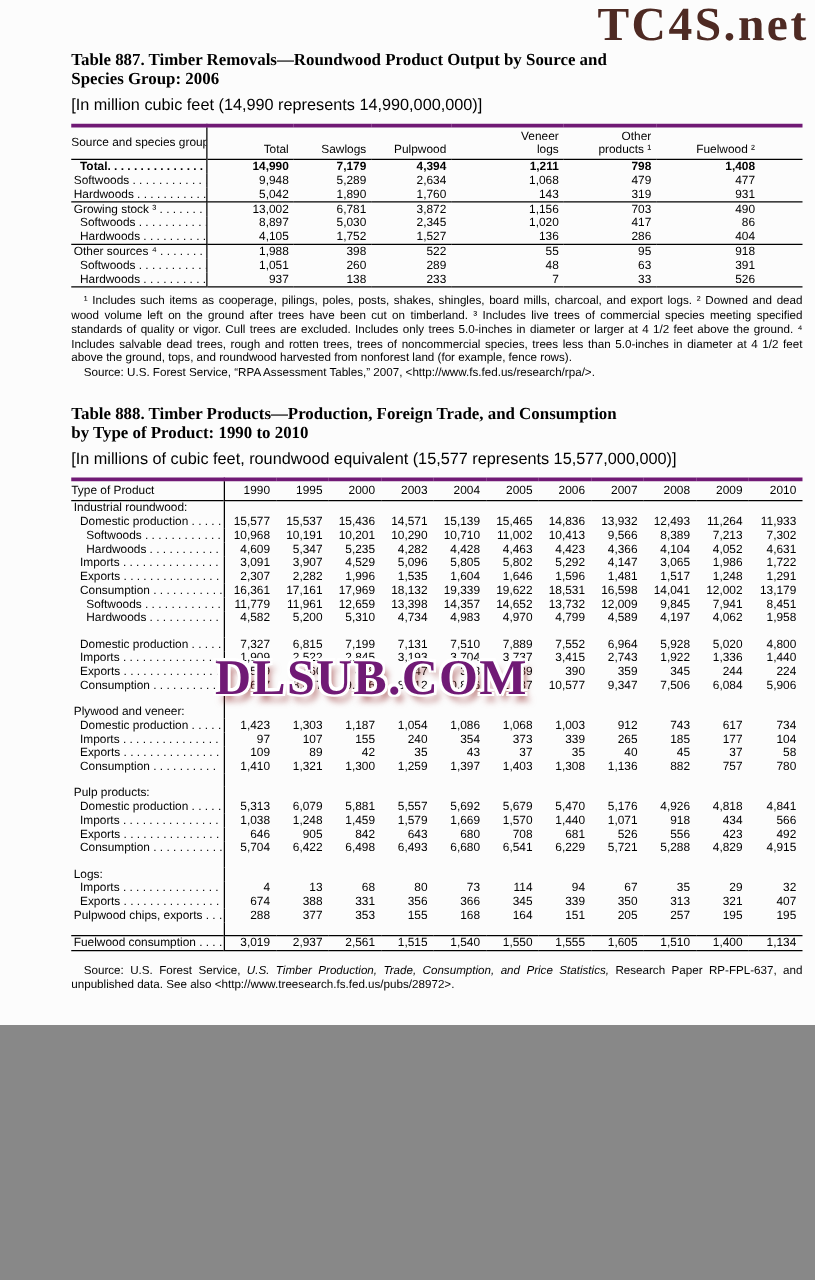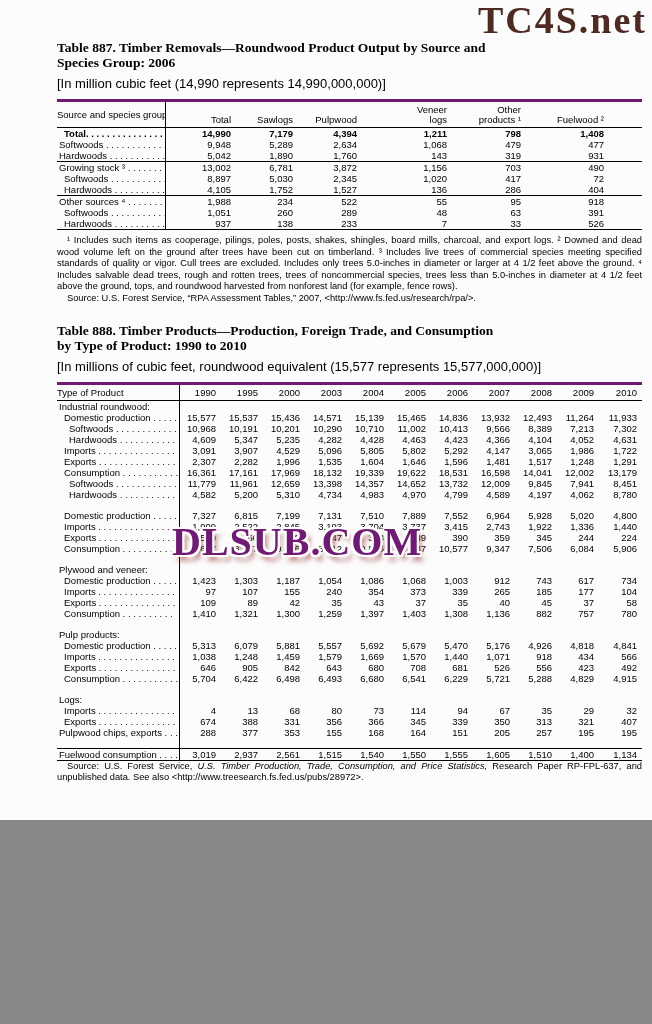--- a/index.html
+++ b/index.html
@@ -59,21 +59,21 @@
   .stat-table tr.spacer td { height: 10px; line-height: 10px; }
 
   .footnote {
     font-size: 9.3px;
     line-height: 11.6px;
     text-align: justify;
     text-indent: 10px;
     margin: 5px 0 0 0;
   }
   .source { margin-top: 0; }
-  .src888 { }
+  .src888 { margin-top: 10px; }
 
   .footer-chapter {
     position: absolute; top: 950px; right: 14px;
     font-family: "Liberation Serif", serif;
     font-size: 13px;
   }
   .footer-chapter .pg { padding-left: 8px; }
   .footer-bureau {
     position: absolute; top: 973px; left: 57px;
     font-size: 14px;
@@ -183,35 +183,35 @@
             <td class="num">703</td>
             <td class="num last">490</td>
           </tr>
           <tr>
             <td class="stub" style="padding-left: 7px;">Softwoods . . . . . . . . . . . .</td>
             <td class="num">8,897</td>
             <td class="num">5,030</td>
             <td class="num">2,345</td>
             <td class="num">1,020</td>
             <td class="num">417</td>
-            <td class="num last">72</td>
+            <td class="num last">86</td>
           </tr>
           <tr class="rb">
             <td class="stub" style="padding-left: 7px;">Hardwoods . . . . . . . . . . .</td>
             <td class="num">4,105</td>
             <td class="num">1,752</td>
             <td class="num">1,527</td>
             <td class="num">136</td>
             <td class="num">286</td>
             <td class="num last">404</td>
           </tr>
           <tr>
             <td class="stub" style="padding-left: 2px;">Other sources ⁴ . . . . . . . . .</td>
             <td class="num">1,988</td>
-            <td class="num">234</td>
+            <td class="num">398</td>
             <td class="num">522</td>
             <td class="num">55</td>
             <td class="num">95</td>
             <td class="num last">918</td>
           </tr>
           <tr>
             <td class="stub" style="padding-left: 7px;">Softwoods . . . . . . . . . . . .</td>
             <td class="num">1,051</td>
             <td class="num">260</td>
             <td class="num">289</td>
@@ -375,21 +375,21 @@
             <td class="num">4,582</td>
             <td class="num">5,200</td>
             <td class="num">5,310</td>
             <td class="num">4,734</td>
             <td class="num">4,983</td>
             <td class="num">4,970</td>
             <td class="num">4,799</td>
             <td class="num">4,589</td>
             <td class="num">4,197</td>
             <td class="num">4,062</td>
-            <td class="num last">8,780</td>
+            <td class="num last">1,958</td>
           </tr>
           <tr class="spacer">
             <td class="stub" style="padding-left: 2px;"></td>
             <td colspan="11"></td>
           </tr>
           <tr>
             <td class="stub" style="padding-left: 7px;">Domestic production . . . . .</td>
             <td class="num">7,327</td>
             <td class="num">6,815</td>
             <td class="num">7,199</td>

